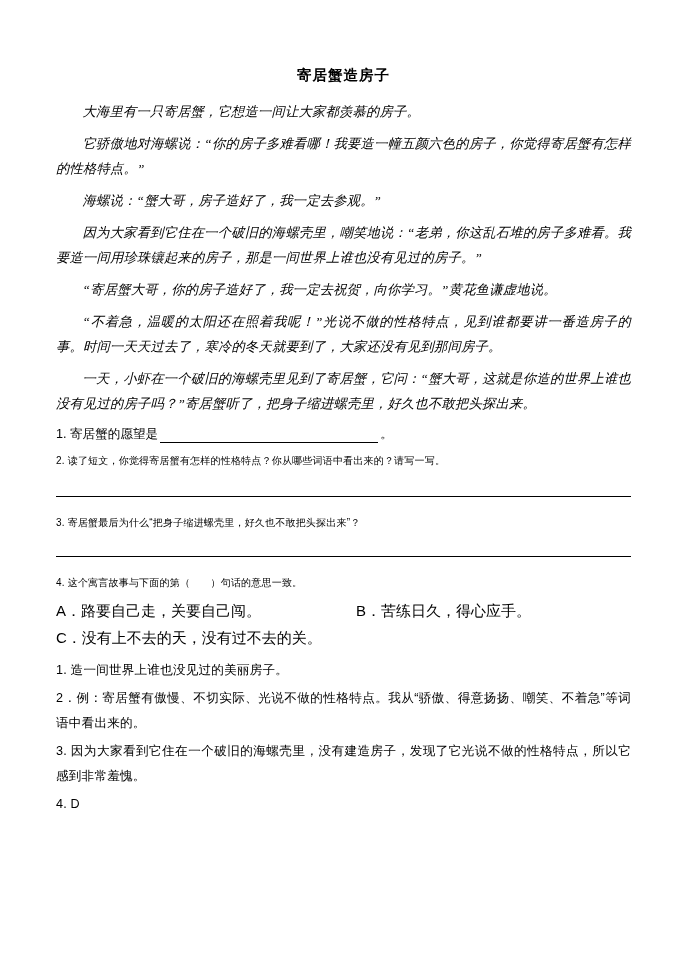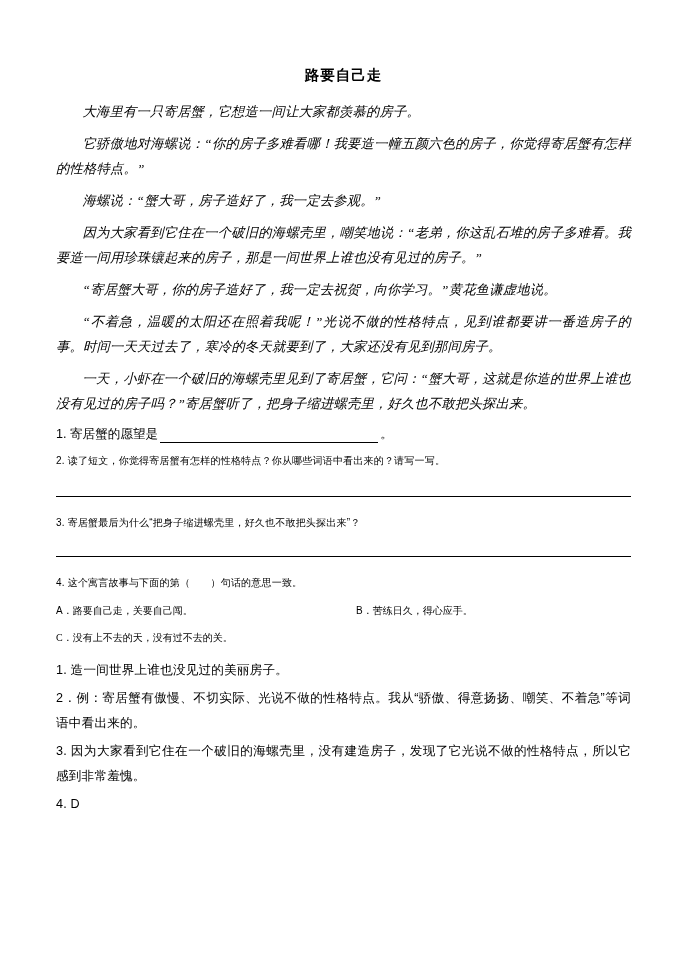--- a/index.html
+++ b/index.html
@@ -67,48 +67,48 @@
   .answer-line {
     border-bottom: 1px solid #000;
     height: 1px;
     width: 100%;
     margin: 22px 0 14px 0;
   }
   .answer-line.tight {
     margin: 20px 0 14px 0;
   }
   .opts {
-    font-size: 10px;
+    font-size: 15px;
     font-family: "Liberation Sans", sans-serif;
     line-height: 24px;
   }
   .opt-row {
     display: flex;
     margin-bottom: 3px;
   }
   .opt-a { width: 300px; }
-  .opt-c { width: 300px; font-family: Liberation Serif, serif; }
+  .opt-c { width: 300px; }
   .answers {
     margin-top: 8px;
   }
   .answers p {
     font-size: 12.6px;
     line-height: 25px;
     font-family: "Liberation Sans", sans-serif;
     margin: 0 0 3px 0;
     letter-spacing: 0.2px;
     text-align: justify;
   }
 </style>
 </head>
 <body>
 
 <div class="page">
 
-  <h1 class="doc-title">路要自己走</h1>
+  <h1 class="doc-title">寄居蟹造房子</h1>
 
   <div class="story">
     <p>大海里有一只寄居蟹，它想造一间让大家都羡慕的房子。</p>
     <p>它骄傲地对海螺说：“你的房子多难看哪！我要造一幢五颜六色的房子，你觉得寄居蟹有怎样的性格特点。”</p>
     <p>海螺说：“蟹大哥，房子造好了，我一定去参观。”</p>
     <p>因为大家看到它住在一个破旧的海螺壳里，嘲笑地说：“老弟，你这乱石堆的房子多难看。我要造一间用珍珠镶起来的房子，那是一间世界上谁也没有见过的房子。”</p>
     <p>“寄居蟹大哥，你的房子造好了，我一定去祝贺，向你学习。”黄花鱼谦虚地说。</p>
     <p>“不着急，温暖的太阳还在照着我呢！”光说不做的性格特点，见到谁都要讲一番造房子的事。时间一天天过去了，寒冷的冬天就要到了，大家还没有见到那间房子。</p>
     <p>一天，小虾在一个破旧的海螺壳里见到了寄居蟹，它问：“蟹大哥，这就是你造的世界上谁也没有见过的房子吗？”寄居蟹听了，把身子缩进螺壳里，好久也不敢把头探出来。</p>
   </div>

